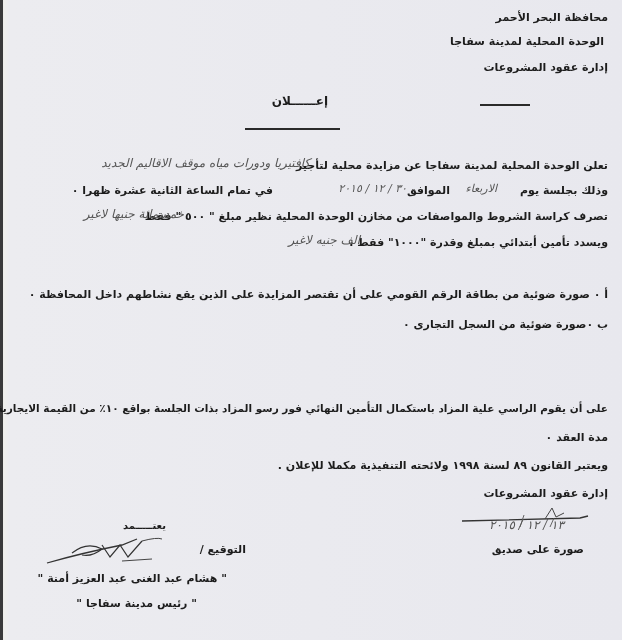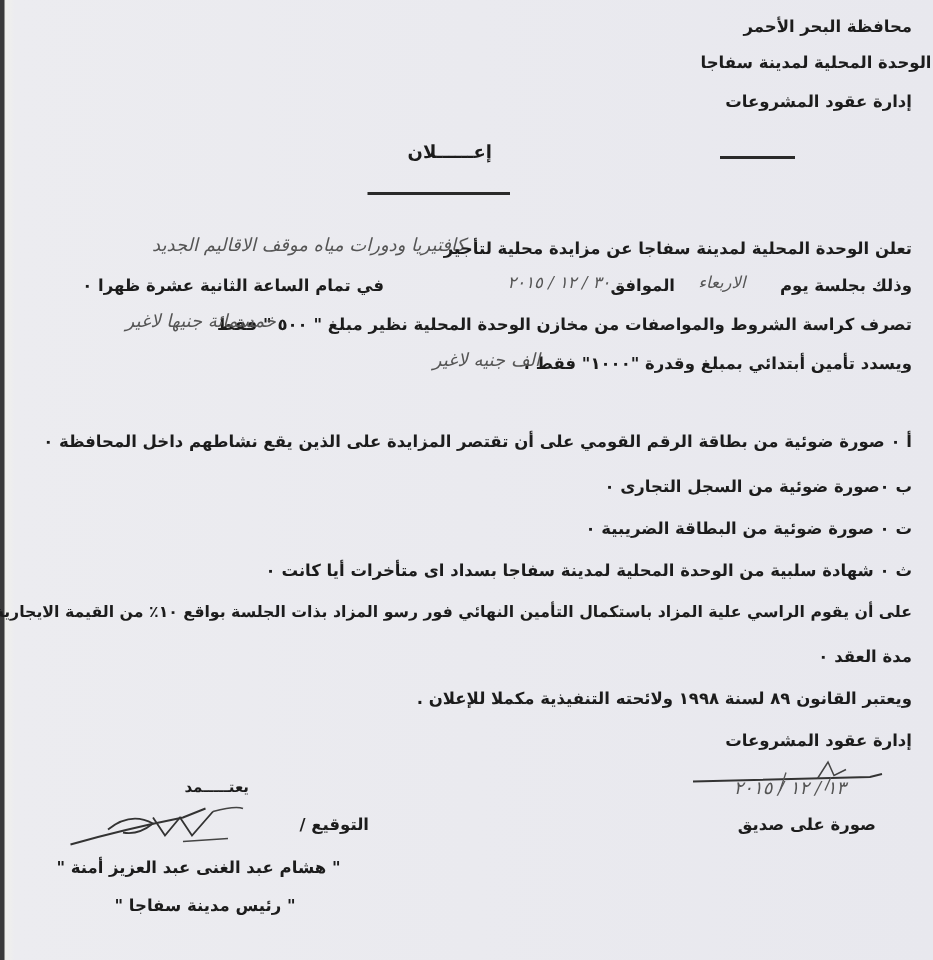--- a/index.html
+++ b/index.html
@@ -26,47 +26,45 @@
     .line { position: absolute; height: 1.5px; background: #2a2a2a; }
     svg { position: absolute; overflow: visible; }
   </style>
 </head>
 <body>
 
 <div class="page">
   <div class="edge"></div>
 
   <div class="t" style="right:14px; top:11px;text-align:right;">محافظة البحر الأحمر</div>
-  <div class="t" style="right:1px; top:35px;margin-left:47px;">الوحدة المحلية لمدينة سفاجا</div>
+  <div class="t" style="right:18px; top:35px;margin-left:47px;">الوحدة المحلية لمدينة سفاجا</div>
   <div class="t" style="right:14px; top:61px;">إدارة عقود المشروعات</div>
 
   <div class="line" style="left:480px; top:104px; width:50px;"></div>
   <div class="t" style="right:294px; top:94px; font-size:12px;">إعــــــلان</div>
   <div class="line" style="left:245px; top:128px; width:95px;"></div>
 
   <div class="t hand" style="right:312px; top:156px; font-size:12px;">كافتيريا ودورات مياه موقف الاقاليم الجديد</div>
   <div class="t" style="right:14px; top:159px;">تعلن الوحدة المحلية لمدينة سفاجا عن مزايدة محلية لتأجير</div>
 
   <div class="t" style="right:14px; top:184px;">وذلك بجلسة يوم</div>
   <div class="t hand" style="right:125px; top:182px;">الاربعاء</div>
   <div class="t" style="right:172px; top:184px;">الموافق</div>
   <div class="t hand" style="right:215px; top:182px;">٣٠ / ١٢ / ٢٠١٥</div>
-  <div class="t" style="right:366px; top:184px;text-align:right;">في تمام الساعة الثانية عشرة ظهرا ٠</div>
+  <div class="t" style="right:349px; top:184px;text-align:right;">في تمام الساعة الثانية عشرة ظهرا ٠</div>
 
   <div class="t" style="right:14px; top:210px;">تصرف كراسة الشروط والمواصفات من مخازن الوحدة المحلية نظير مبلغ " ٥٠٠ " فقط</div>
   <div class="t hand" style="right:438px; top:207px; font-size:12px;">خمسمائة جنيها لاغير</div>
 
   <div class="t" style="right:14px; top:236px;">ويسدد تأمين أبتدائي بمبلغ وقدرة "١٠٠٠" فقط ،</div>
   <div class="t hand" style="right:262px; top:233px; font-size:12px;">الف جنيه لاغير</div>
 
 
   <div class="t" style="right:14px; top:288px;">أ ٠ صورة ضوئية من بطاقة الرقم القومي على أن تقتصر المزايدة على الذين يقع نشاطهم داخل المحافظة ٠</div>
   <div class="t" style="right:14px; top:318px;">ب ٠صورة ضوئية من السجل التجارى ٠</div>
-  <div class="t" style="right:14px; top:346px;">ت ٠ صورة ضوئية من البطاقة الضريبية ٠</div>
-  <div class="t" style="right:14px; top:374px;">ث ٠ شهادة سلبية من الوحدة المحلية لمدينة سفاجا بسداد اى متأخرات أيا كانت ٠</div>
 
   <div class="t" style="right:14px; top:402px; font-size:10.5px;">على أن يقوم الراسي علية المزاد باستكمال التأمين النهائي فور رسو المزاد بذات الجلسة بواقع ١٠٪ من القيمة الايجارية عن</div>
   <div class="t" style="right:14px; top:431px;">مدة العقد ٠</div>
 
   <div class="t" style="right:14px; top:459px;">ويعتبر القانون ٨٩ لسنة ١٩٩٨ ولائحته التنفيذية مكملا للإعلان .</div>
 
   <div class="t" style="right:14px; top:487px;">إدارة عقود المشروعات</div>
   <svg style="left:460px; top:505px;" width="130" height="30" viewBox="0 0 130 30">
     <path d="M2 16 L120 13 L128 11" stroke="#333" stroke-width="1.3" fill="none"></path>
     <path d="M85 14 L92 3 L96 12 L104 8" stroke="#444" stroke-width="1" fill="none"></path>

